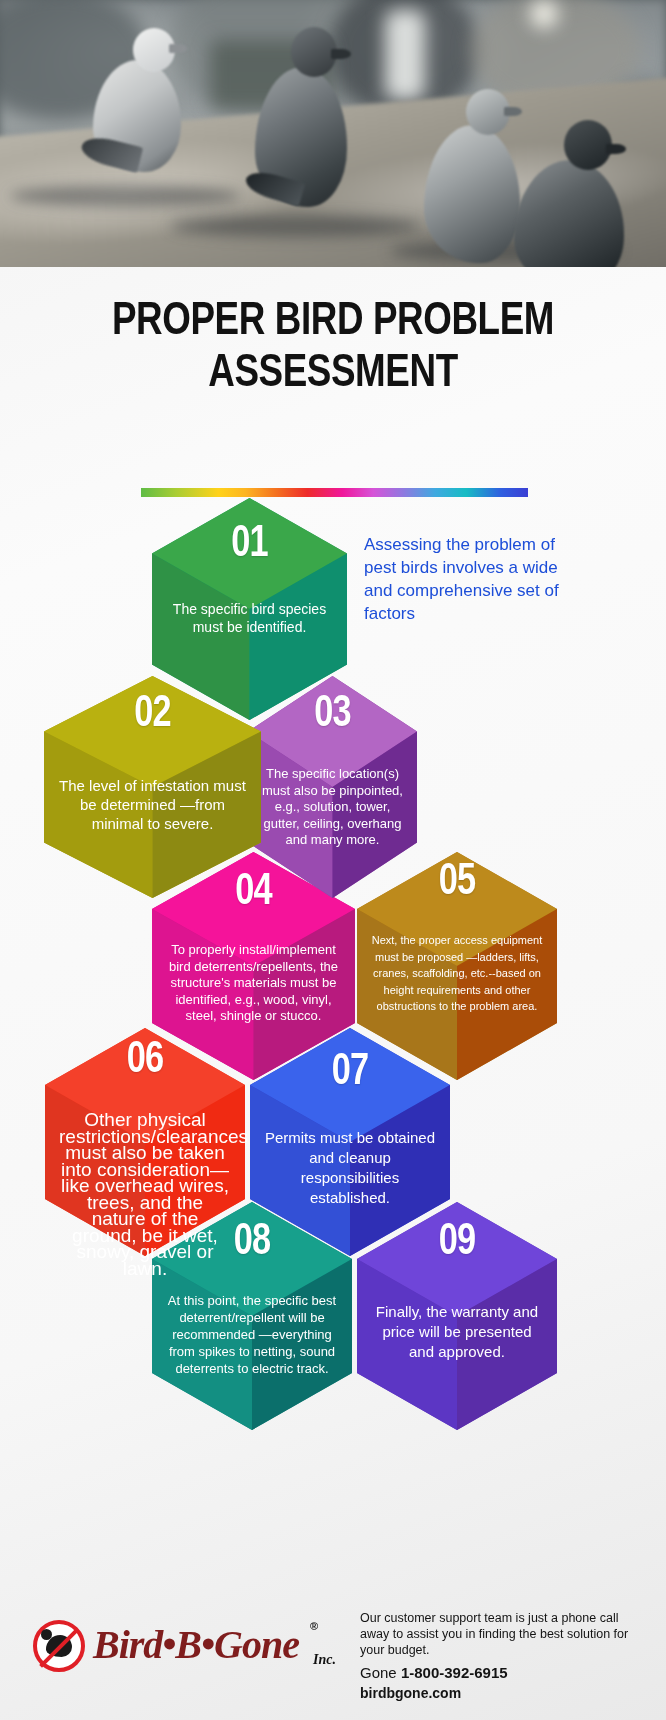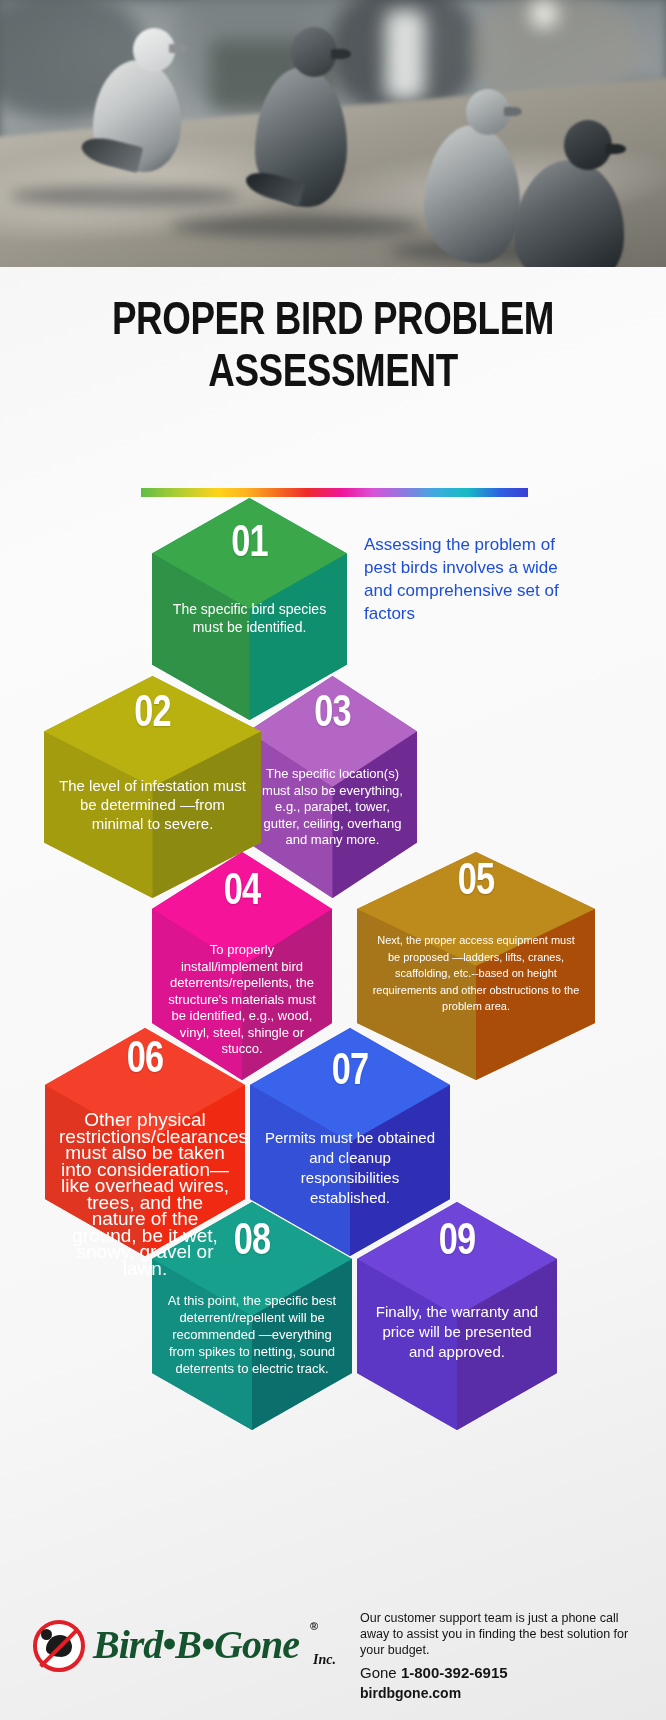--- a/index.html
+++ b/index.html
@@ -105,21 +105,21 @@
     background:#1a1a1a;
     border-radius:55% 45% 40% 60% / 65% 55% 45% 35%;
   }
   #logo .mark .pigeon:after {
     content:""; position:absolute; left:-5px; top:-6px; width:11px; height:11px;
     background:#1a1a1a; border-radius:50%;
   }
   #logo .wordmark {
     position:absolute; left:60px; top:6px;
     font-family:"Liberation Serif", serif; font-weight:bold; font-style:italic;
-    font-size:40px; line-height:46px; color:#14532d; letter-spacing:-1px;
+    font-size:40px; line-height:46px; color:#7f1d1d; letter-spacing:-1px;
     white-space:nowrap;
   }
   #logo .reg {
     position:absolute; left:277px; top:4px; font-size:11px; color:#111;
     font-family:"Liberation Sans",sans-serif; font-style:normal; font-weight:bold;
   }
   #logo .inc {
     position:absolute; left:280px; top:36px; font-size:14px; color:#111;
     font-family:"Liberation Serif",serif; font-style:italic; font-weight:bold;
   }
@@ -201,31 +201,31 @@
       <div class="f-right" style="background: rgb(141, 138, 18);"></div>
       <div class="num" style="top: 10px; font-size: 44px; line-height: 50px;">02</div>
       <div class="txt" style="top: 100px; font-size: 15px; line-height: 19px;">The level of infestation must be determined —from minimal to severe.</div>
     </div>
     <div class="hex" style="left: 248px; top: 676px; width: 169px; height: 222px; z-index: 18;">
       <div class="shape" style="background: rgb(142, 63, 166);"></div>
       <div class="f-top" style="background: rgb(179, 102, 196);"></div>
       <div class="f-left" style="background: rgb(154, 75, 176);"></div>
       <div class="f-right" style="background: rgb(111, 43, 145);"></div>
       <div class="num" style="top: 10px; font-size: 44px; line-height: 50px;">03</div>
-      <div class="txt" style="top: 90px; font-size: 13px; line-height: 16.5px;">The specific location(s) must also be everything, e.g., parapet, tower, gutter, ceiling, overhang and many more.</div>
-    </div>
-    <div class="hex" style="left: 152px; top: 852px; width: 180px; height: 228px; z-index: 17; padding-left: 32px;">
+      <div class="txt" style="top: 90px; font-size: 13px; line-height: 16.5px;">The specific location(s) must also be pinpointed, e.g., solution, tower, gutter, ceiling, overhang and many more.</div>
+    </div>
+    <div class="hex" style="left: 152px; top: 852px; width: 203px; height: 228px; z-index: 17; padding-left: 32px;">
       <div class="shape" style="background: rgb(213, 20, 140);"></div>
       <div class="f-top" style="background: rgb(245, 19, 154);"></div>
       <div class="f-left" style="background: rgb(221, 20, 144);"></div>
       <div class="f-right" style="background: rgb(184, 26, 126);"></div>
       <div class="num" style="top: 12px; font-size: 44px; line-height: 50px;">04</div>
       <div class="txt" style="top: 90px; font-size: 13px; line-height: 16.5px;">To properly install/implement bird deterrents/repellents, the structure's materials must be identified, e.g., wood, vinyl, steel, shingle or stucco.</div>
     </div>
-    <div class="hex" style="left: 357px; top: 852px; width: 238px; height: 228px; z-index: 16;">
+    <div class="hex" style="left: 357px; top: 852px; width: 200px; height: 228px; z-index: 16;">
       <div class="shape" style="background: rgb(176, 122, 22);"></div>
       <div class="f-top" style="background: rgb(189, 138, 28);"></div>
       <div class="f-left" style="background: rgb(168, 118, 26);"></div>
       <div class="f-right" style="background: rgb(170, 77, 8);"></div>
       <div class="num" style="top: 2px; font-size: 44px; line-height: 50px;">05</div>
       <div class="txt" style="top: 80px; font-size: 11px; line-height: 16.5px;">Next, the proper access equipment must be proposed —ladders, lifts, cranes, scaffolding, etc.--based on height requirements and other obstructions to the problem area.</div>
     </div>
     <div class="hex" style="left: 45px; top: 1028px; width: 200px; height: 228px; z-index: 15;">
       <div class="shape" style="background: rgb(239, 58, 34);"></div>
       <div class="f-top" style="background: rgb(244, 64, 42);"></div>

